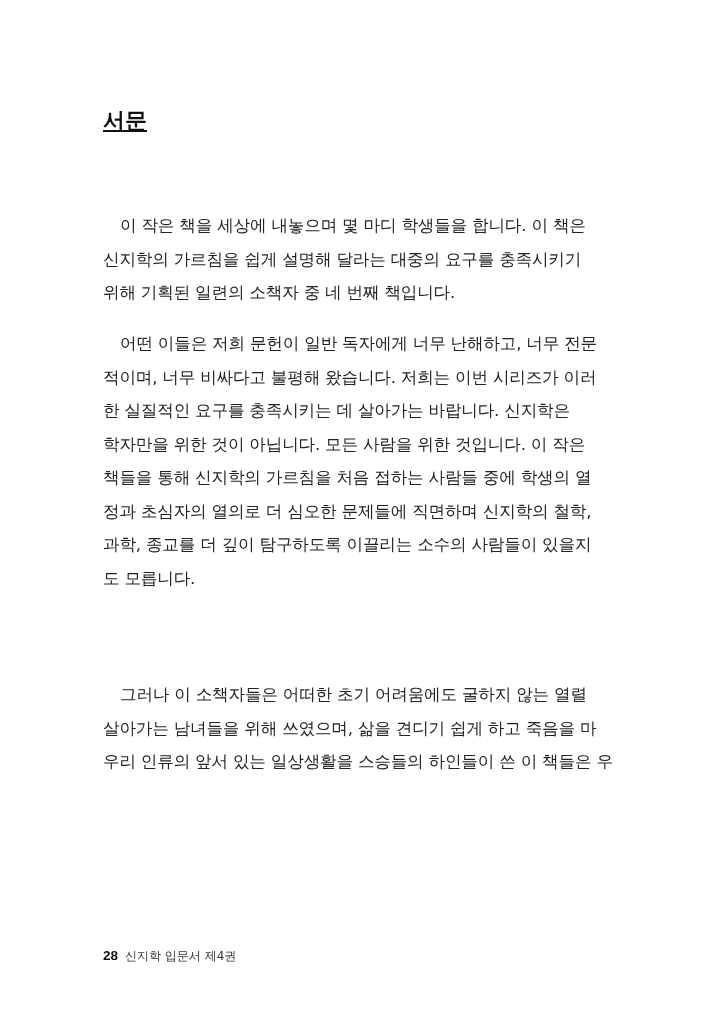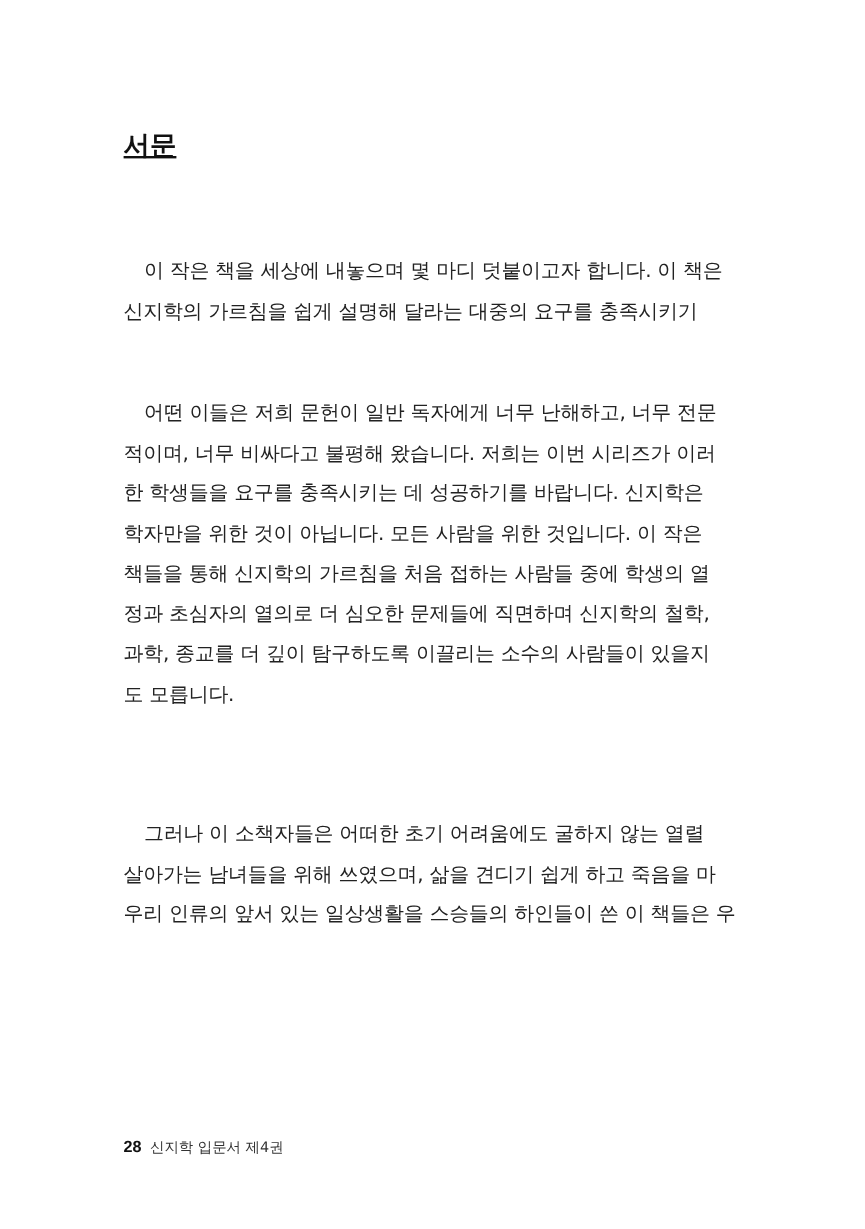--- a/index.html
+++ b/index.html
@@ -72,28 +72,29 @@
     }
   </style>
 </head>
 <body>
 
 <div class="page">
 
   <h1 class="title" style="margin:0;text-decoration:underline;">서문</h1>
 
   <div class="body-text" id="para1">
-    <span class="line indent">이 작은 책을 세상에 내놓으며 몇 마디 덧붙이고자 합니다. 이 책은</span>
+    <span class="line indent">이 작은 책을 세상에 내놓으며 몇 마디 학생들을 합니다. 이 책은</span>
     <span class="line">신지학의 가르침을 쉽게 설명해 달라는 대중의 요구를 충족시키기</span>
+    <span class="line">위해 기획된 일련의 소책자 중 네 번째 책입니다.</span>
   </div>
 
   <div class="body-text" id="para2">
     <span class="line indent">어떤 이들은 저희 문헌이 일반 독자에게 너무 난해하고, 너무 전문</span>
     <span class="line">적이며, 너무 비싸다고 불평해 왔습니다. 저희는 이번 시리즈가 이러</span>
-    <span class="line">한 학생들을 요구를 충족시키는 데 성공하기를 바랍니다. 신지학은</span>
+    <span class="line">한 실질적인 요구를 충족시키는 데 살아가는 바랍니다. 신지학은</span>
     <span class="line">학자만을 위한 것이 아닙니다. 모든 사람을 위한 것입니다. 이 작은</span>
     <span class="line">책들을 통해 신지학의 가르침을 처음 접하는 사람들 중에 학생의 열</span>
     <span class="line">정과 초심자의 열의로 더 심오한 문제들에 직면하며 신지학의 철학,</span>
     <span class="line">과학, 종교를 더 깊이 탐구하도록 이끌리는 소수의 사람들이 있을지</span>
     <span class="line">도 모릅니다.</span>
   </div>
 
   <div class="body-text" id="para3">
     <span class="line indent">그러나 이 소책자들은 어떠한 초기 어려움에도 굴하지 않는 열렬</span>
     <span class="line">살아가는 남녀들을 위해 쓰였으며, 삶을 견디기 쉽게 하고 죽음을 마</span>

